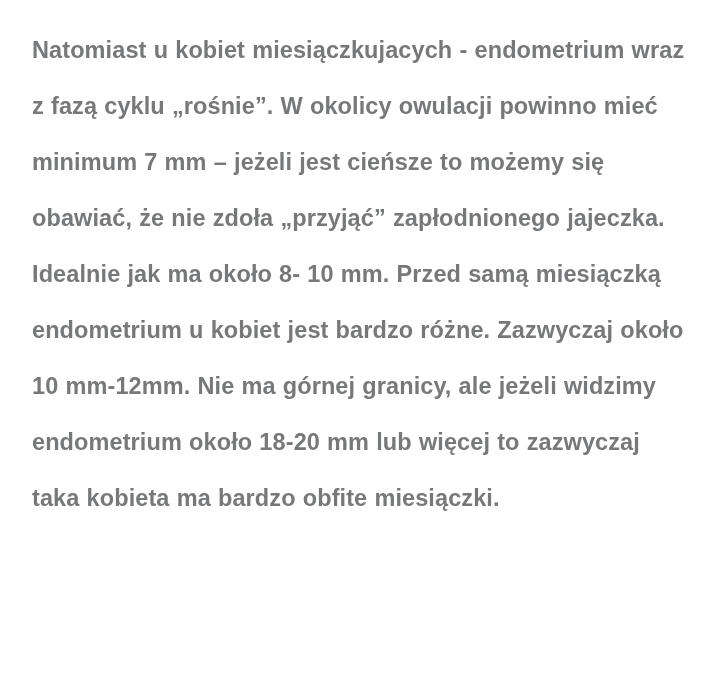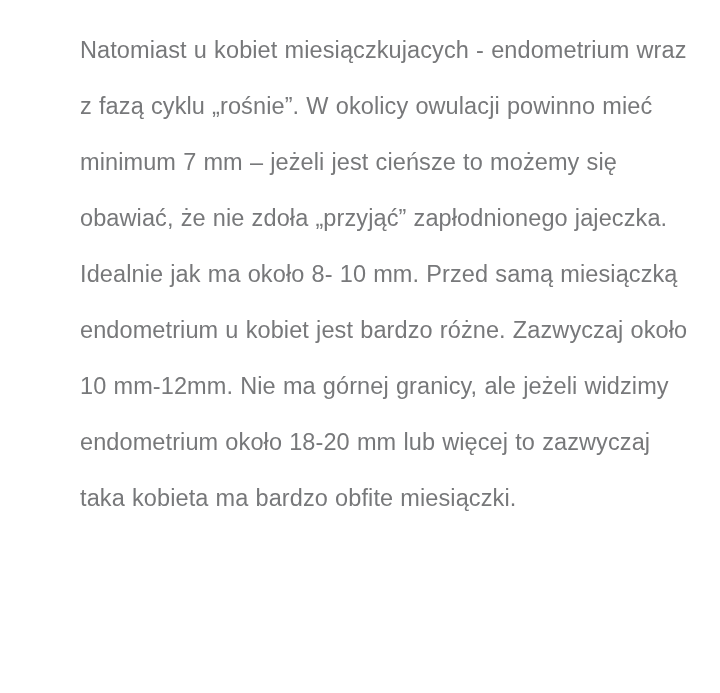--- a/index.html
+++ b/index.html
@@ -18,23 +18,22 @@
     width: 720px;
     height: 693px;
     background: #ffffff;
     padding: 22px 26px 0 32px;
   }
   .article {
     color: #77787a;
     font-size: 23.5px;
     line-height: 56px;
     letter-spacing: 0.1px;
-    font-weight: 400;
+    font-weight: 700;
     word-spacing: 0.5px;
-    margin-left: 48px;
   }
   .para {
     margin: 0;
   }
 </style>
 </head>
 <body>
 
 <div class="page">
   <div class="article">

